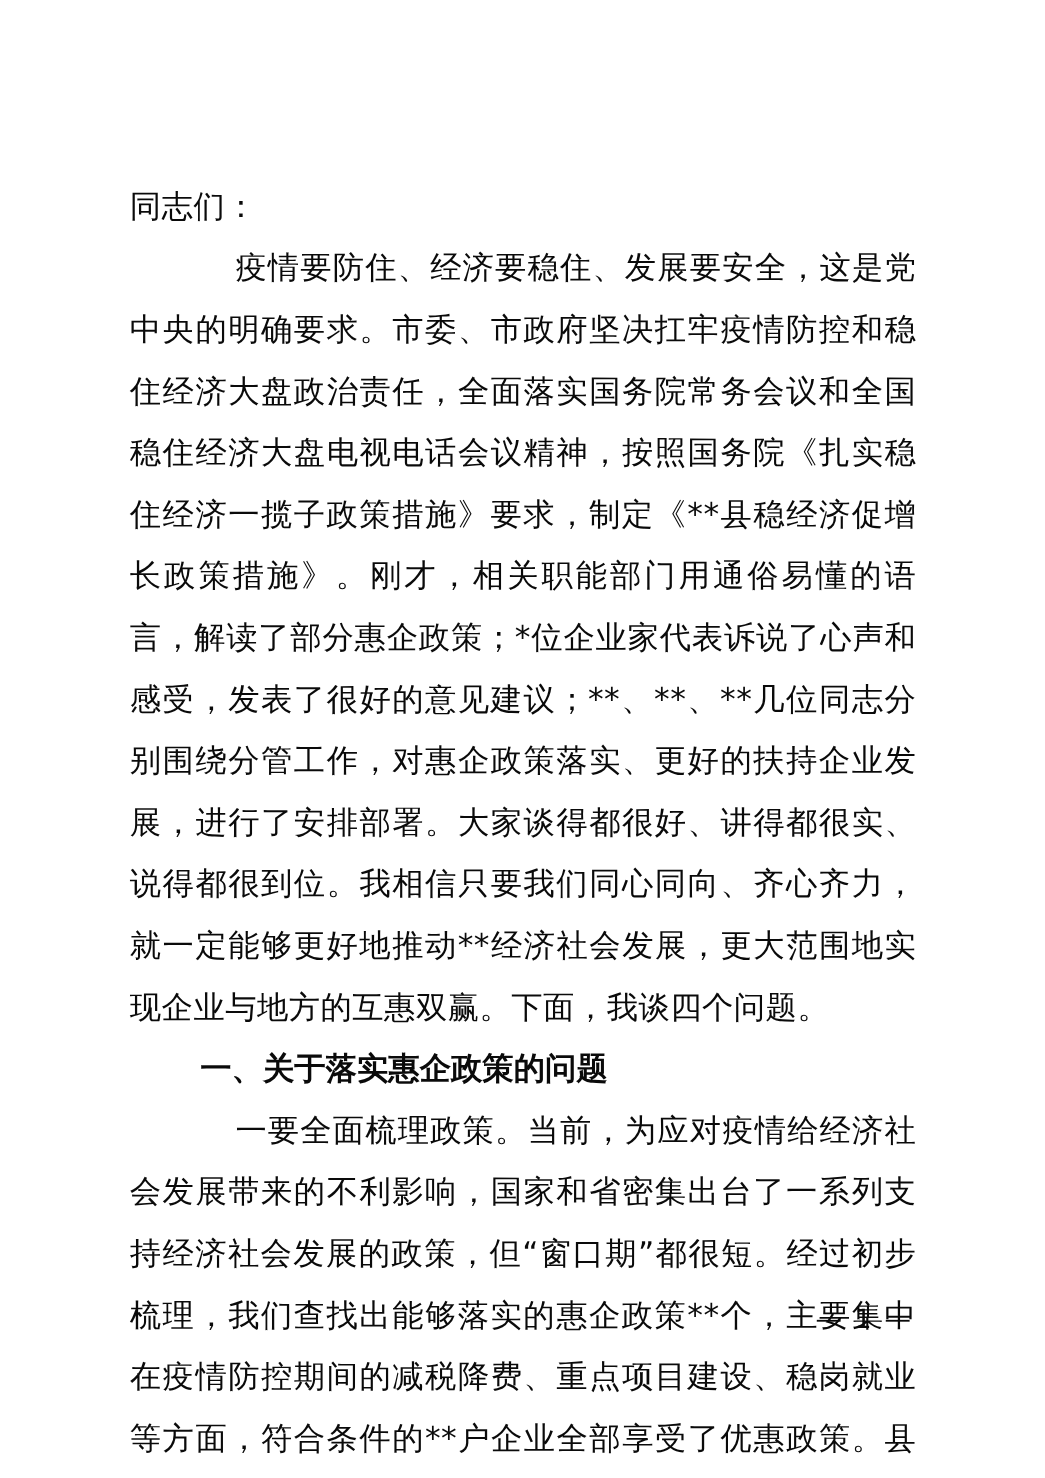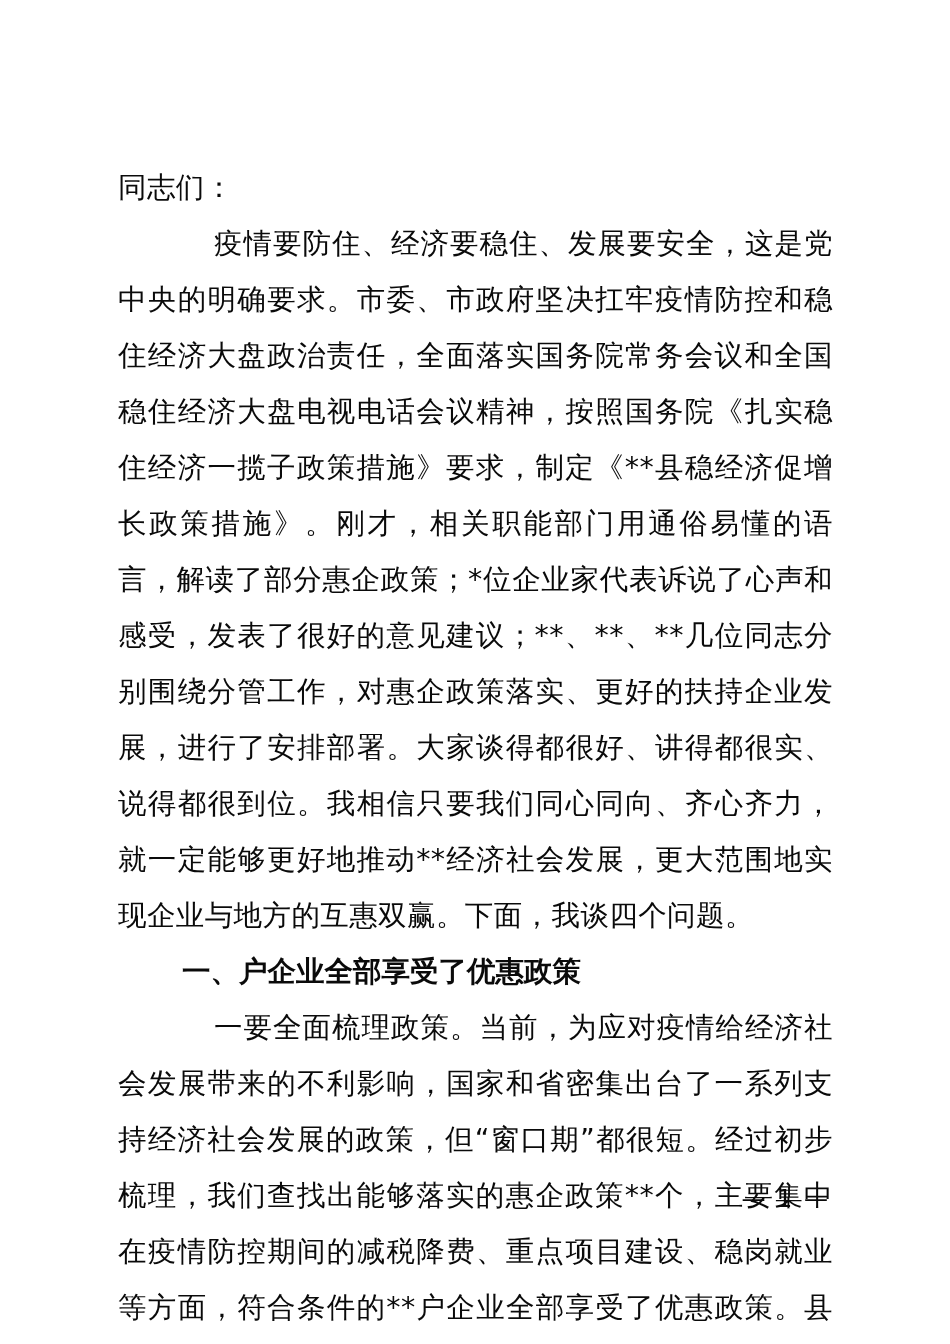--- a/index.html
+++ b/index.html
@@ -67,17 +67,17 @@
     color: #0a0a0a;
   }
 </style>
 </head>
 <body>
 
 <div class="page">
   <div class="content">
     <p class="para salutation">同志们：</p>
     <p class="para indent">疫情要防住、经济要稳住、发展要安全，这是党中央的明确要求。市委、市政府坚决扛牢疫情防控和稳住经济大盘政治责任，全面落实国务院常务会议和全国稳住经济大盘电视电话会议精神，按照国务院《扎实稳住经济一揽子政策措施》要求，制定《**县稳经济促增长政策措施》。刚才，相关职能部门用通俗易懂的语言，解读了部分惠企政策；*位企业家代表诉说了心声和感受，发表了很好的意见建议；**、**、**几位同志分别围绕分管工作，对惠企政策落实、更好的扶持企业发展，进行了安排部署。大家谈得都很好、讲得都很实、说得都很到位。我相信只要我们同心同向、齐心齐力，就一定能够更好地推动**经济社会发展，更大范围地实现企业与地方的互惠双赢。下面，我谈四个问题。</p>
-    <p class="heading">一、户企业全部享受了优惠政策</p>
+    <p class="heading">一、关于落实惠企政策的问题</p>
     <p class="para indent">一要全面梳理政策。当前，为应对疫情给经济社会发展带来的不利影响，国家和省密集出台了一系列支持经济社会发展的政策，但“窗口期”都很短。经过初步梳理，我们查找出能够落实的惠企政策**个，主要集中在疫情防控期间的减税降费、重点项目建设、稳岗就业等方面，符合条件的**户企业全部享受了优惠政策。县营商环境、发改部门要立即组织全县涉企部门，</p>
   </div>
   <div class="footer">— 1 —</div>
 </div>
 
 </body></html>

